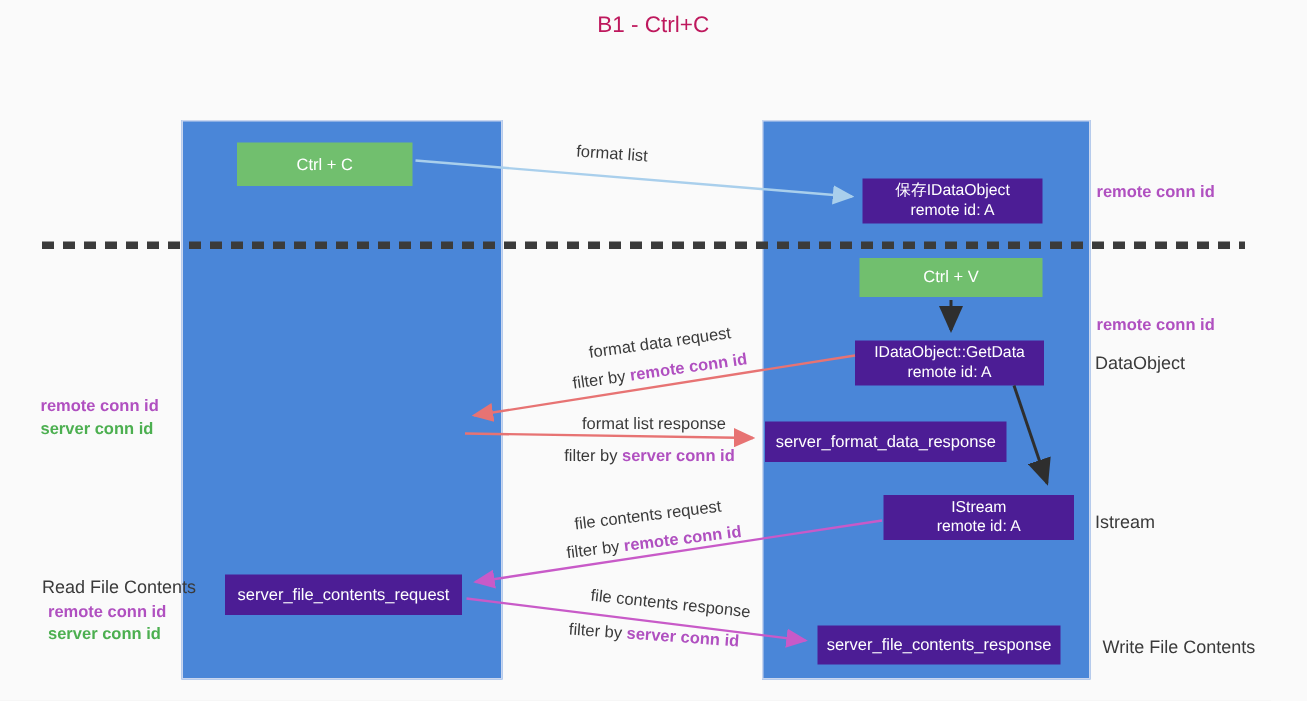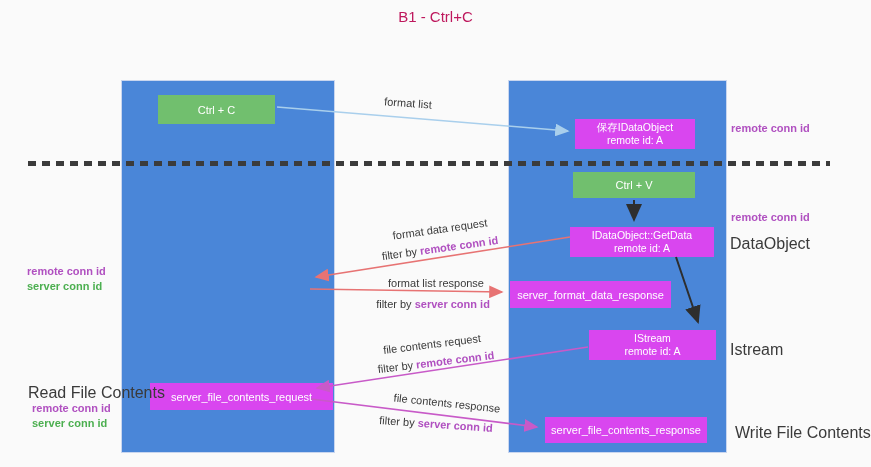--- a/index.html
+++ b/index.html
@@ -22,33 +22,33 @@
   }
   .dashline{
     left:28px;top:161px;width:802px;height:5px;z-index:3;
     background:repeating-linear-gradient(90deg,#3b3b3b 0 8px,transparent 8px 14px);
   }
   .node{
     z-index:2;color:#fff;display:flex;flex-direction:column;align-items:center;
     justify-content:center;text-align:center;box-sizing:border-box;
   }
   .green{background:#71bf6e;}
-  .orange{background:#d946ef;}
+  .orange{background:#4c1d95;}
   .fs11{font-size:11px;}
   .fs10{font-size:10.5px;line-height:13px;}
   svg.arrows{left:0;top:0;z-index:4;pointer-events:none;}
   .alabel{
     z-index:5;font-size:11px;color:#3a3a3a;white-space:nowrap;
     transform-origin:center center;
   }
   .center{transform:translate(-50%,-50%);}
   .purple{color:#b050c0;font-weight:bold;}
   .greentx{color:#4caf50;font-weight:bold;}
   .sidelabel{font-size:11px;white-space:nowrap;z-index:5;}
-  .black12{font-size:16px;color:#3a3a3a;}
+  .black12{font-size:12px;color:#3a3a3a;}
   .leftnote{line-height:15px;text-align:left;}
 </style>
 </head>
 <body>
 
 <div id="canvas">
 
   <div class="abs title">
     <div>B1 - Ctrl+C</div>
   </div>
@@ -73,36 +73,36 @@
 
   <div class="abs node orange fs10" style="left:575px;top:119px;width:120px;height:30px;">
     <span>保存IDataObject</span>
     <span>remote id: A</span>
   </div>
 
   <div class="abs node green fs11" style="left:573px;top:172px;width:122px;height:26px;">
     <span>Ctrl + V</span>
   </div>
 
-  <div class="abs node orange fs10" style="left:570px;top:227px;width:144px;height:30px;">
+  <div class="abs node orange fs10" style="left:570px;top:227px;width:126px;height:30px;">
     <span>IDataObject::GetData</span>
     <span>remote id: A</span>
   </div>
 
 
   <div class="abs node orange fs11" style="left:510px;top:281px;width:161px;height:27px;">
     <span>server_format_data_response</span>
   </div>
 
   <div class="abs node orange fs10" style="left:589px;top:330px;width:127px;height:30px;">
     <span>IStream</span>
     <span>remote id: A</span>
   </div>
 
-  <div class="abs node orange fs11" style="left:150px;top:383px;width:183px;height:27px;">
+  <div class="abs node orange fs11" style="left:150px;top:383px;width:158px;height:27px;">
     <span>server_file_contents_request</span>
   </div>
 
   <div class="abs node orange fs11" style="left:545px;top:417px;width:162px;height:26px;">
     <span>server_file_contents_response</span>
   </div>
 
   <div class="abs sidelabel purple" style="left:731px;top:122px;">remote conn id</div>
   <div class="abs sidelabel purple" style="left:731px;top:211px;">remote conn id</div>
   <div class="abs sidelabel black12" style="left:730px;top:235px;">DataObject</div>

